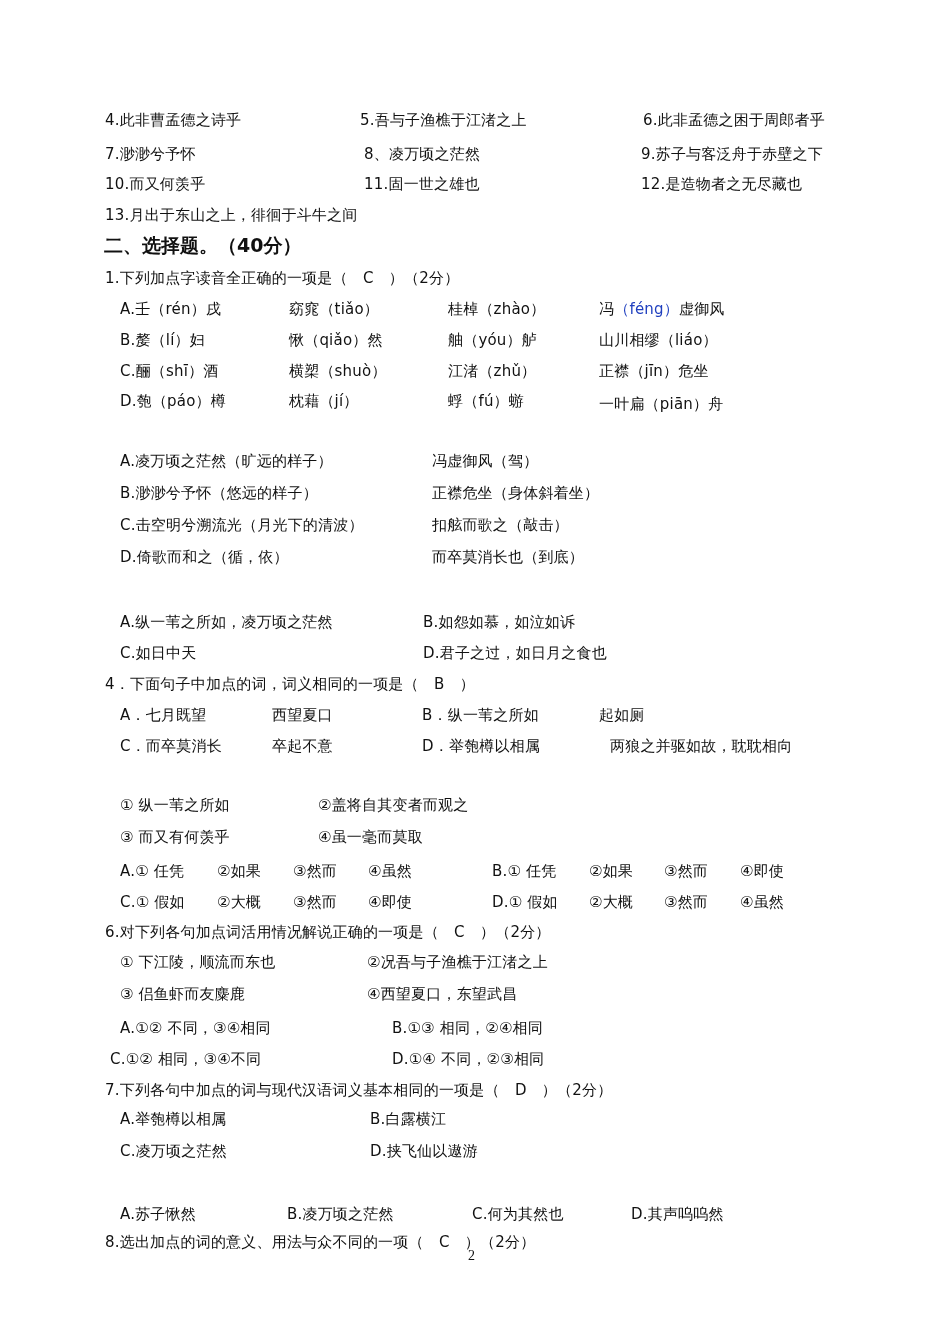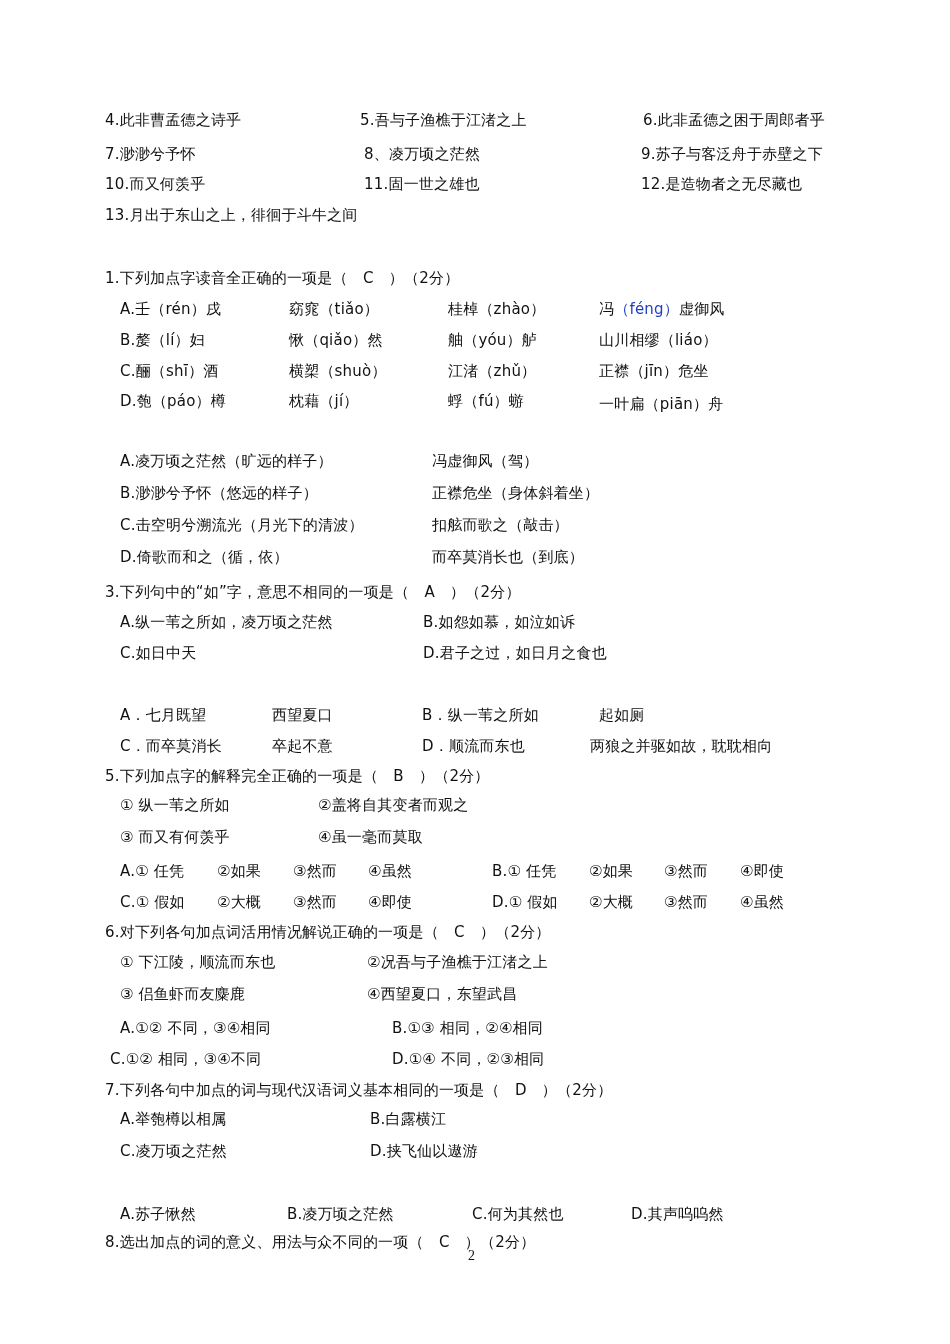--- a/index.html
+++ b/index.html
@@ -20,20 +20,21 @@
   <div class="ln" style="left:360px;top:110px">5.吾与子渔樵于江渚之上</div>
   <div class="ln" style="left:643px;top:110px">6.此非孟德之困于周郎者乎</div>
   <div class="ln" style="left:105px;top:144px">7.渺渺兮予怀</div>
   <div class="ln" style="left:364px;top:144px">8、凌万顷之茫然</div>
   <div class="ln" style="left:641px;top:144px">9.苏子与客泛舟于赤壁之下</div>
   <div class="ln" style="left:105px;top:174px">10.而又何羡乎</div>
   <div class="ln" style="left:364px;top:174px">11.固一世之雄也</div>
   <div class="ln" style="left:641px;top:174px">12.是造物者之无尽藏也</div>
   <div class="ln" style="left:105px;top:205px">13.月出于东山之上，徘徊于斗牛之间</div>
 
+  <div class="h2" style="left:104px;top:232px">二、选择题。（40分）</div>
 
   <div class="ln" style="left:105px;top:268px">1.下列加点字读音全正确的一项是（　C　）（2分）</div>
   <div class="ln" style="left:120px;top:299px">A.壬（rén）戌</div>
   <div class="ln" style="left:289px;top:299px">窈窕（tiǎo）</div>
   <div class="ln" style="left:448px;top:299px">桂棹（zhào）</div>
   <div class="ln" style="left:599px;top:299px"><span>冯</span><span class="blue">（féng）</span><span>虚御风</span></div>
 
   <div class="ln" style="left:120px;top:330px">B.嫠（lí）妇</div>
   <div class="ln" style="left:289px;top:330px">愀（qiǎo）然</div>
   <div class="ln" style="left:448px;top:330px">舳（yóu）舻</div>
@@ -51,36 +52,35 @@
 
   <div class="ln" style="left:120px;top:451px">A.凌万顷之茫然（旷远的样子）</div>
   <div class="ln" style="left:432px;top:451px">冯虚御风（驾）</div>
   <div class="ln" style="left:120px;top:483px">B.渺渺兮予怀（悠远的样子）</div>
   <div class="ln" style="left:432px;top:483px">正襟危坐（身体斜着坐）</div>
   <div class="ln" style="left:120px;top:515px">C.击空明兮溯流光（月光下的清波）</div>
   <div class="ln" style="left:432px;top:515px">扣舷而歌之（敲击）</div>
   <div class="ln" style="left:120px;top:547px">D.倚歌而和之（循，依）</div>
   <div class="ln" style="left:432px;top:547px">而卒莫消长也（到底）</div>
 
-  <div class="ln" style="left:105px;top:582px">3.下列句中的“如”字，意思不相同的一项是（　A　）（2分）</div>
   <div class="ln" style="left:120px;top:612px">A.纵一苇之所如，凌万顷之茫然</div>
   <div class="ln" style="left:423px;top:612px">B.如怨如慕，如泣如诉</div>
   <div class="ln" style="left:120px;top:643px">C.如日中天</div>
   <div class="ln" style="left:423px;top:643px">D.君子之过，如日月之食也</div>
 
+  <div class="ln" style="left:105px;top:674px">4．下面句子中加点的词，词义相同的一项是（　B　）</div>
   <div class="ln" style="left:120px;top:705px">A．七月既望</div>
   <div class="ln" style="left:272px;top:705px">西望夏口</div>
   <div class="ln" style="left:422px;top:705px">B．纵一苇之所如</div>
   <div class="ln" style="left:599px;top:705px">起如厕</div>
   <div class="ln" style="left:120px;top:736px">C．而卒莫消长</div>
   <div class="ln" style="left:272px;top:736px">卒起不意</div>
-  <div class="ln" style="left:422px;top:736px">D．顺流而东也</div>
-  <div class="ln" style="left:590px;top:736px">两狼之并驱如故，耽耽相向</div>
+  <div class="ln" style="left:422px;top:736px">D．举匏樽以相属</div>
+  <div class="ln" style="left:610px;top:736px">两狼之并驱如故，耽耽相向</div>
 
-  <div class="ln" style="left:105px;top:766px">5.下列加点字的解释完全正确的一项是（　B　）（2分）</div>
   <div class="ln" style="left:120px;top:795px">① 纵一苇之所如</div>
   <div class="ln" style="left:318px;top:795px">②盖将自其变者而观之</div>
   <div class="ln" style="left:120px;top:827px">③ 而又有何羡乎</div>
   <div class="ln" style="left:318px;top:827px">④虽一毫而莫取</div>
 
   <div class="ln" style="left:120px;top:861px">A.① 任凭</div>
   <div class="ln" style="left:217px;top:861px">②如果</div>
   <div class="ln" style="left:293px;top:861px">③然而</div>
   <div class="ln" style="left:368px;top:861px">④虽然</div>
   <div class="ln" style="left:492px;top:861px">B.① 任凭</div>

